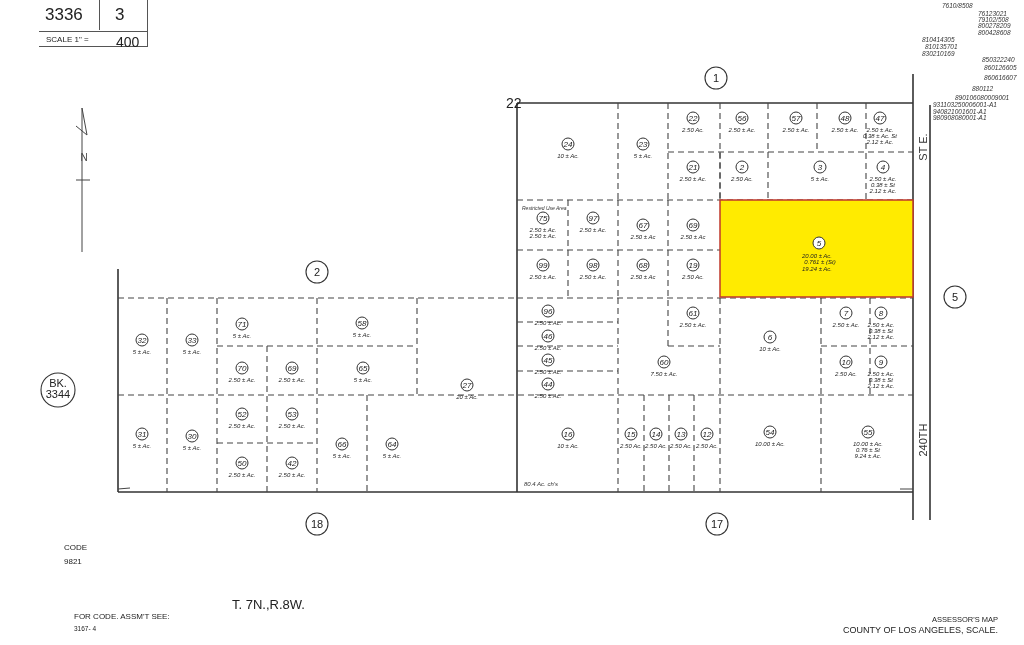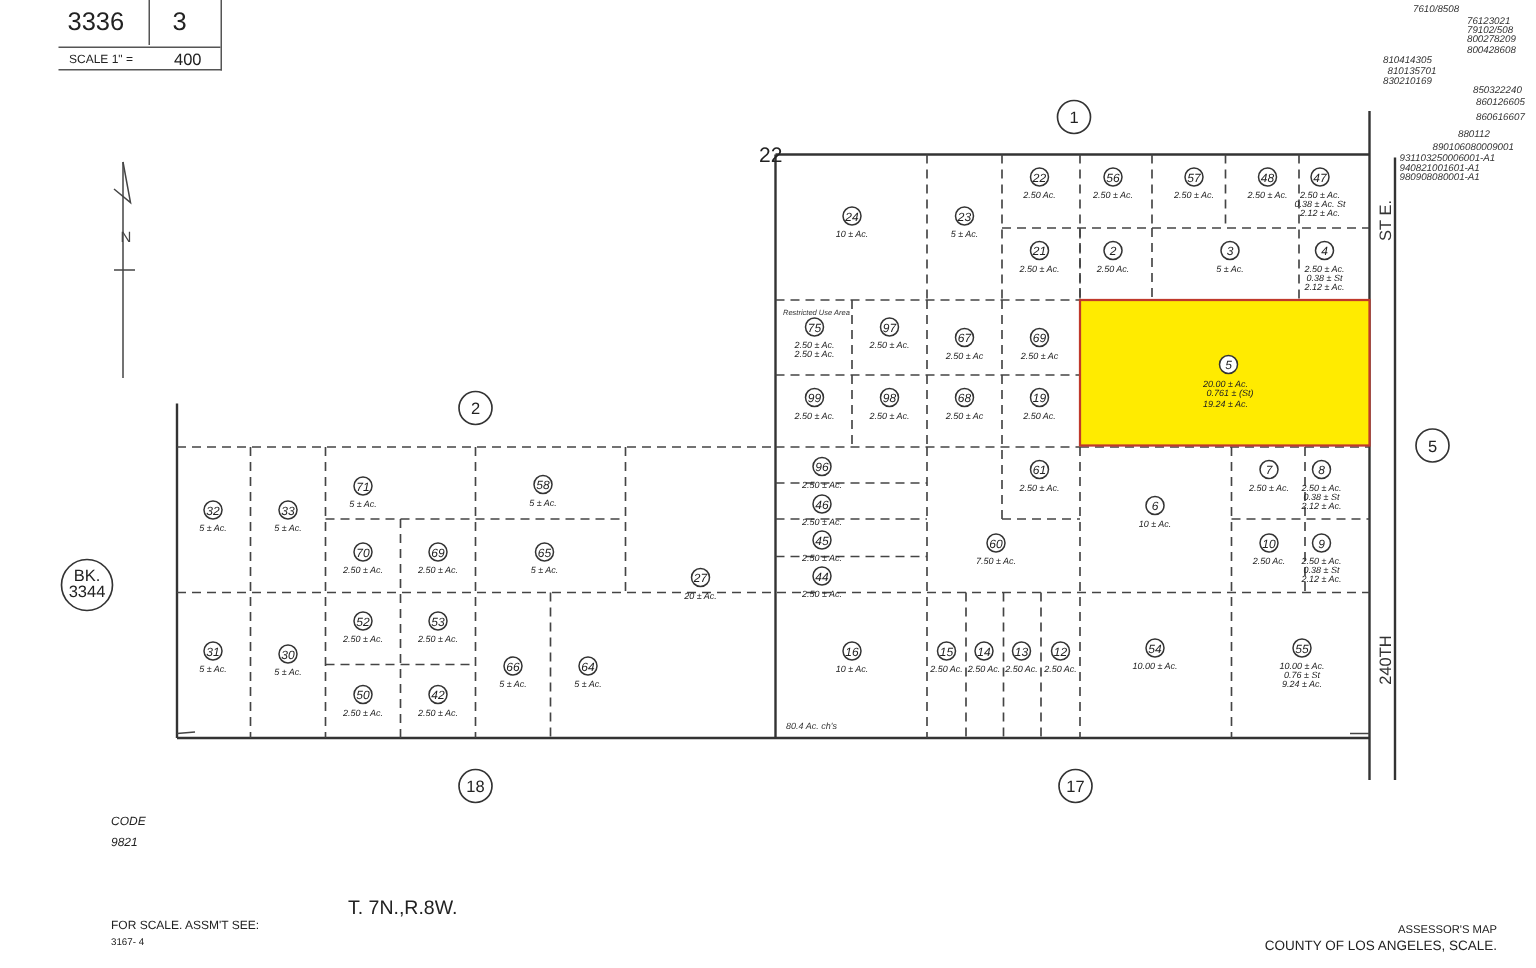--- a/index.html
+++ b/index.html
@@ -19,21 +19,21 @@
 </head>
 <body>
 
 <div class="hdr" style="left:0;top:0;width:110px;height:48px;margin-left:39px;">
   <div style="position:absolute;left:0;top:0;width:60px;height:30px;border-right:1px solid #555;"></div>
   <div style="position:absolute;left:0;top:0;width:108px;height:46px;border-right:1px solid #555;border-bottom:1px solid #555;"></div>
   <div style="position:absolute;left:0;top:31px;width:108px;border-top:1px solid #555;"></div>
   <span style="position:absolute;left:6px;top:5px;font-size:17px;">3336</span>
   <span style="position:absolute;left:76px;top:5px;font-size:17px;">3</span>
   <span style="position:absolute;left:7px;top:35px;font-size:8px;">SCALE 1" =</span>
-  <span style="position:absolute;left:77px;top:34px;font-size:11px;text-align:center;">400</span>
+  <span style="position:absolute;left:77px;top:34px;font-size:14px;text-align:center;">400</span>
 </div>
 
 <svg width="1024" height="645" viewBox="0 0 1024 645">
 
   <g>
     <line x1="82" y1="108" x2="82" y2="252" class="thin"></line>
     <polyline points="82,108 87,135 76,126" class="thin"></polyline>
     <line x1="76" y1="180" x2="90" y2="180" class="thin"></line>
     <text x="84" y="161" font-size="10" font-family="Liberation Sans, sans-serif" fill="#444" text-anchor="middle">N</text>
   </g>
@@ -420,25 +420,25 @@
         <text x="342" y="458" class="pac">5 ± Ac.</text>
       </g>
       <g>
         <circle cx="392" cy="444" r="6" class="circ"></circle>
         <text x="392" y="447" class="pnum">64</text>
         <text x="392" y="458" class="pac">5 ± Ac.</text>
       </g>
     </g>
 </svg>
 
-<div class="hdr" style="left:74px;top:543px;font-size:8px;font-style:italic;">
+<div class="hdr" style="left:64px;top:543px;font-size:8px;">
   <div>CODE</div>
   <div style="margin-top:5px;">9821</div>
 </div>
 <div class="hdr" style="left:232px;top:597px;font-size:13px;">T. 7N.,R.8W.</div>
 <div class="hdr" style="left:74px;top:612px;font-size:8px;">
-  <div>FOR SCALE. ASSM'T SEE:</div>
+  <div>FOR CODE. ASSM'T SEE:</div>
   <div style="font-size:6.5px;margin-top:4px;">3167- 4</div>
 </div>
 <div class="hdr" style="left:828px;top:615px;width:170px;text-align:right;">
   <div style="font-size:7.5px;">ASSESSOR'S MAP</div>
   <div style="font-size:9px;margin-top:1px;">COUNTY OF LOS ANGELES, SCALE.</div>
 </div>
 
 </body></html>

